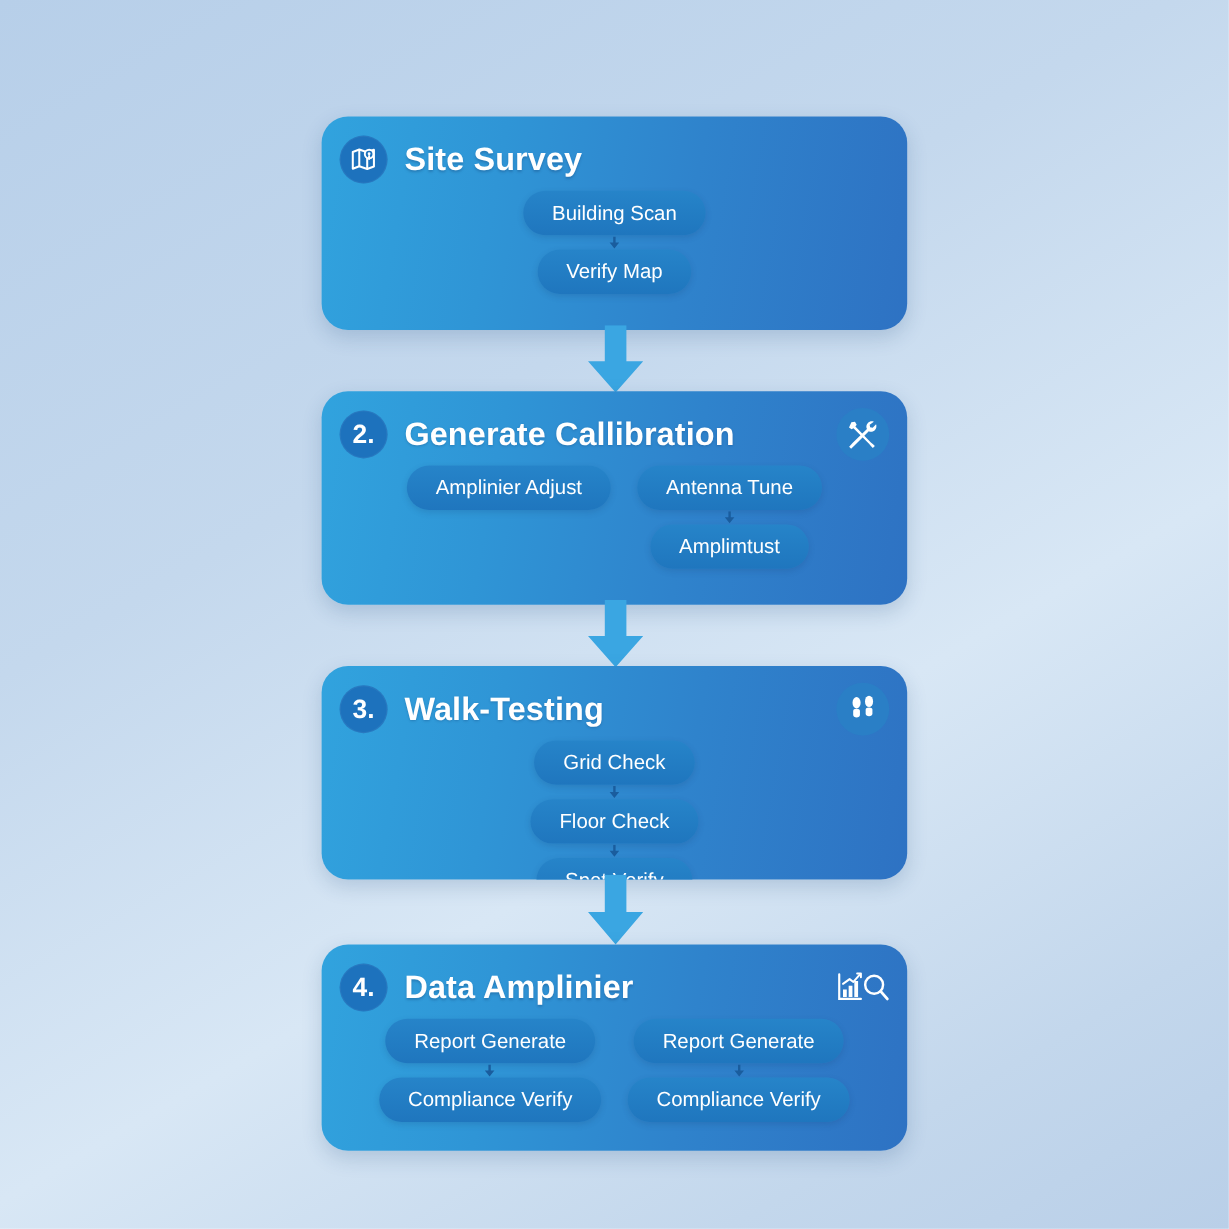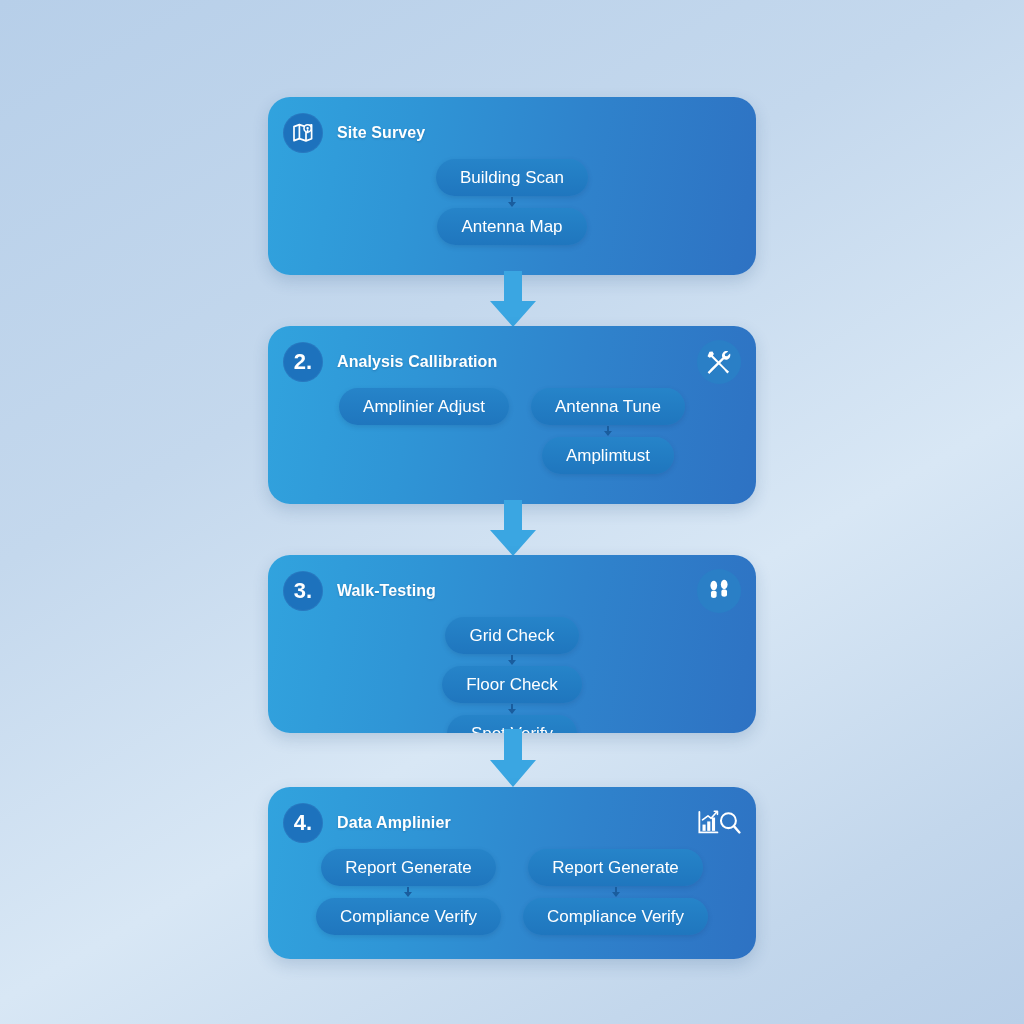--- a/index.html
+++ b/index.html
@@ -56,21 +56,21 @@
     justify-content: center;
     font-size: 22px;
     font-weight: bold;
     flex: 0 0 auto;
     box-shadow: inset 0 0 0 1px rgba(255,255,255,0.05);
   }
   .badge svg { display: block; }
   .card-title {
     margin-left: 14px;
     color: #ffffff;
-    font-size: 16px;
+    font-size: 27px;
     font-weight: bold;
     letter-spacing: 0.1px;
     text-shadow: 0 1px 2px rgba(20,60,110,0.30);
     white-space: nowrap;
   }
   .head-icon {
     margin-left: auto;
     width: 44px;
     height: 44px;
     border-radius: 50%;
@@ -155,35 +155,35 @@
       <div class="card-title">Site Survey</div>
     </div>
     <div class="cols offset-right">
       <div class="col">
         <div class="pill">Building Scan</div>
         <div class="pill-arrow">
           <svg width="12" height="11" viewBox="0 0 12 11">
               <path d="M5 0 h2 v5 h3 L6 10 L2 5 h3 z" fill="currentColor"></path>
             </svg>
         </div>
-        <div class="pill">Antenna Map</div>
+        <div class="pill">Verify Map</div>
       </div>
     </div>
   </div>
 
   <div class="connector conn-1">
     <svg width="52" height="58" viewBox="0 0 52 58">
       <path d="M17 0 H35 V30 H49 L26 56 L3 30 H17 Z" fill="currentColor"></path>
     </svg>
   </div>
 
   <div class="card card-2">
     <div class="card-head">
       <div class="badge">2.</div>
-      <div class="card-title">Analysis Callibration</div>
+      <div class="card-title">Generate Callibration</div>
       <div class="head-icon">
         <svg width="26" height="26" viewBox="0 0 24 24" fill="#ffffff">
           <path d="M3.2 2.6 L6.0 2.2 L7.3 4.6 L6.3 5.9 L18.0 18.1 L19.9 19.6 L21.3 21.0 L19.7 22.5 L18.2 21.0 L16.8 19.2 L4.8 7.3 L3.4 8.1 L1.4 6.7 Z"></path>
           <path d="M20.5 2.2 C19.0 1.6 17.0 2.0 15.9 3.2 C14.6 4.5 14.4 6.4 15.2 7.9 L4.3 18.4 L2.9 20.0 L1.5 21.5 L3.0 23.0 L4.6 21.5 L6.0 20.1 L16.6 9.5 C18.1 10.3 20.0 10.0 21.2 8.8 C22.4 7.6 22.8 5.7 22.2 4.2 L19.6 6.8 L17.6 6.5 L17.3 4.5 Z"></path>
         </svg>
       </div>
     </div>
     <div class="cols">
       <div class="col">
         <div class="pill">Amplinier Adjust</div>

